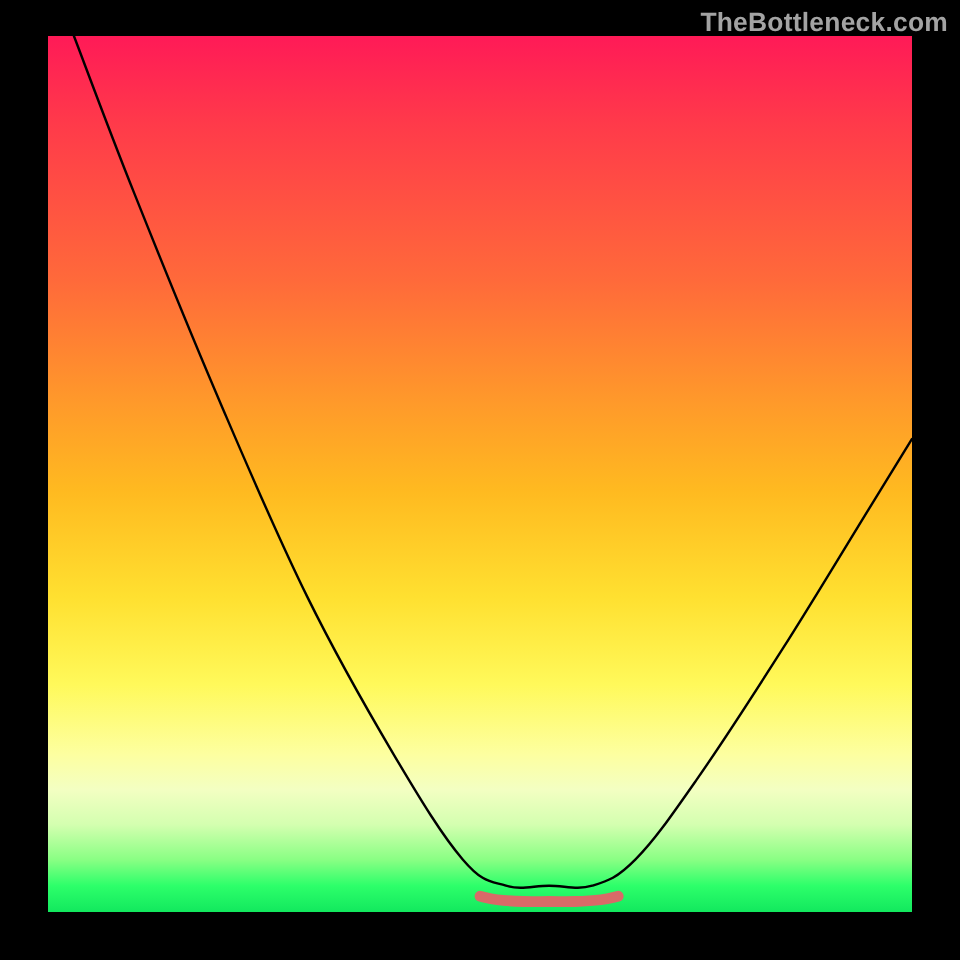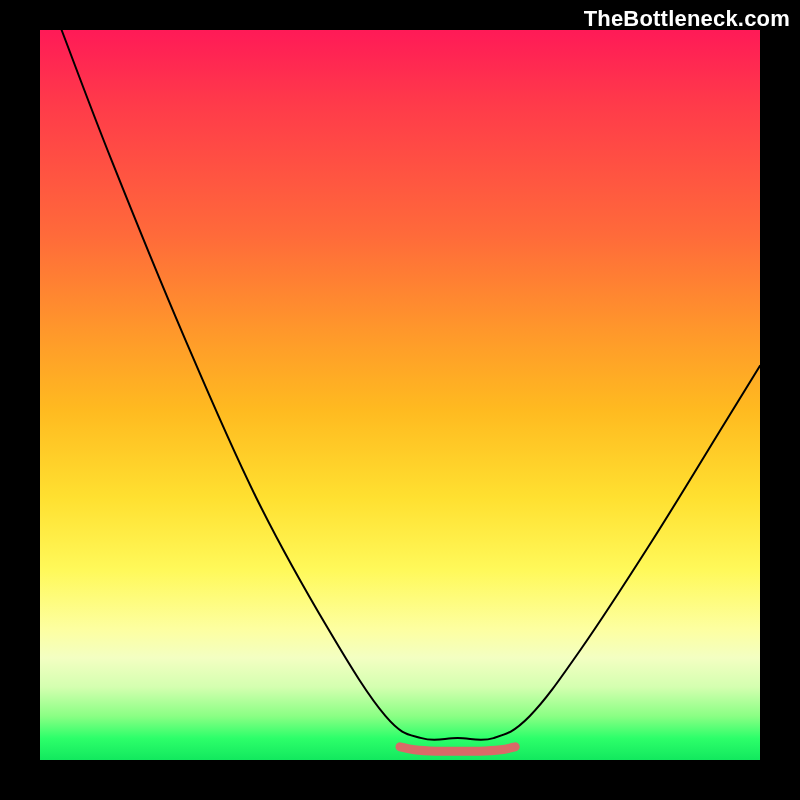--- a/index.html
+++ b/index.html
@@ -14,21 +14,21 @@
   .frame {
     position: relative;
     width: 800px;
     height: 800px;
     background: #000;
   }
   .watermark {
     position: absolute;
     top: 6px;
     right: 10px;
-    color: #ffffff;
+    color: #a3a3a3;
     font-size: 22px;
     font-weight: 600;
     letter-spacing: 0.2px;
     z-index: 10;
   }
   
   .plot {
     position: absolute;
     left: 40px;
     top: 30px;

